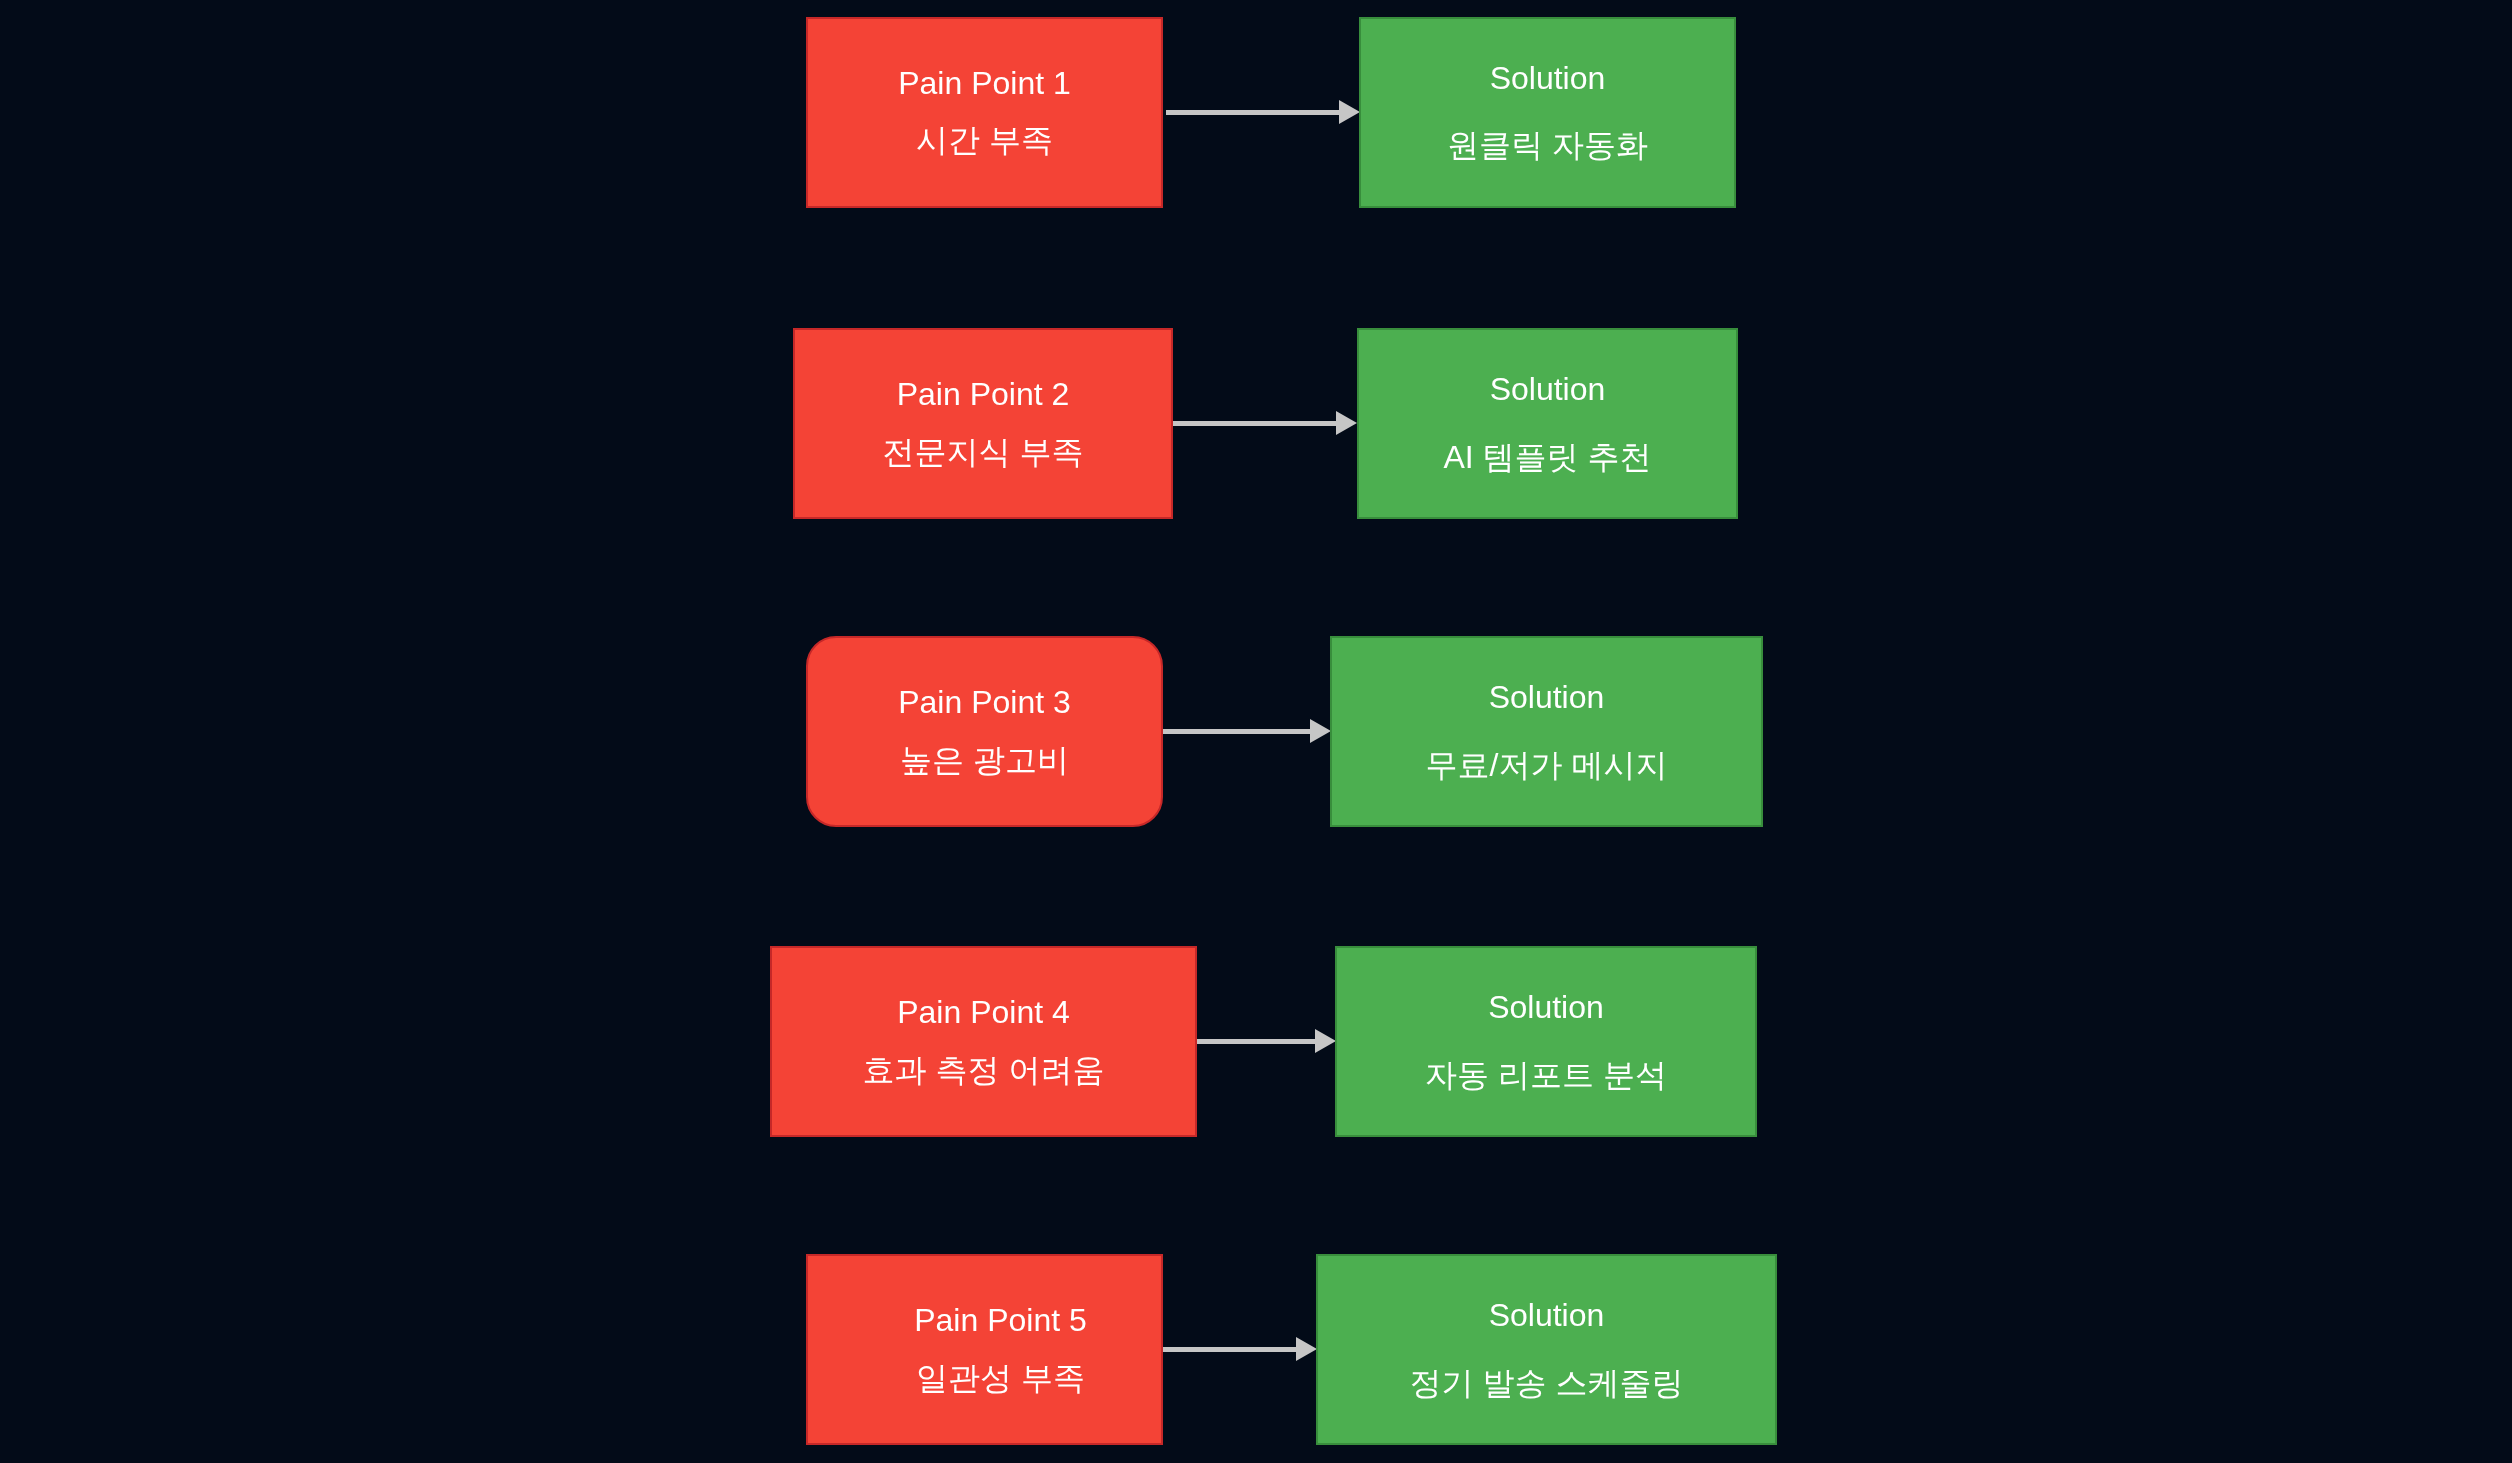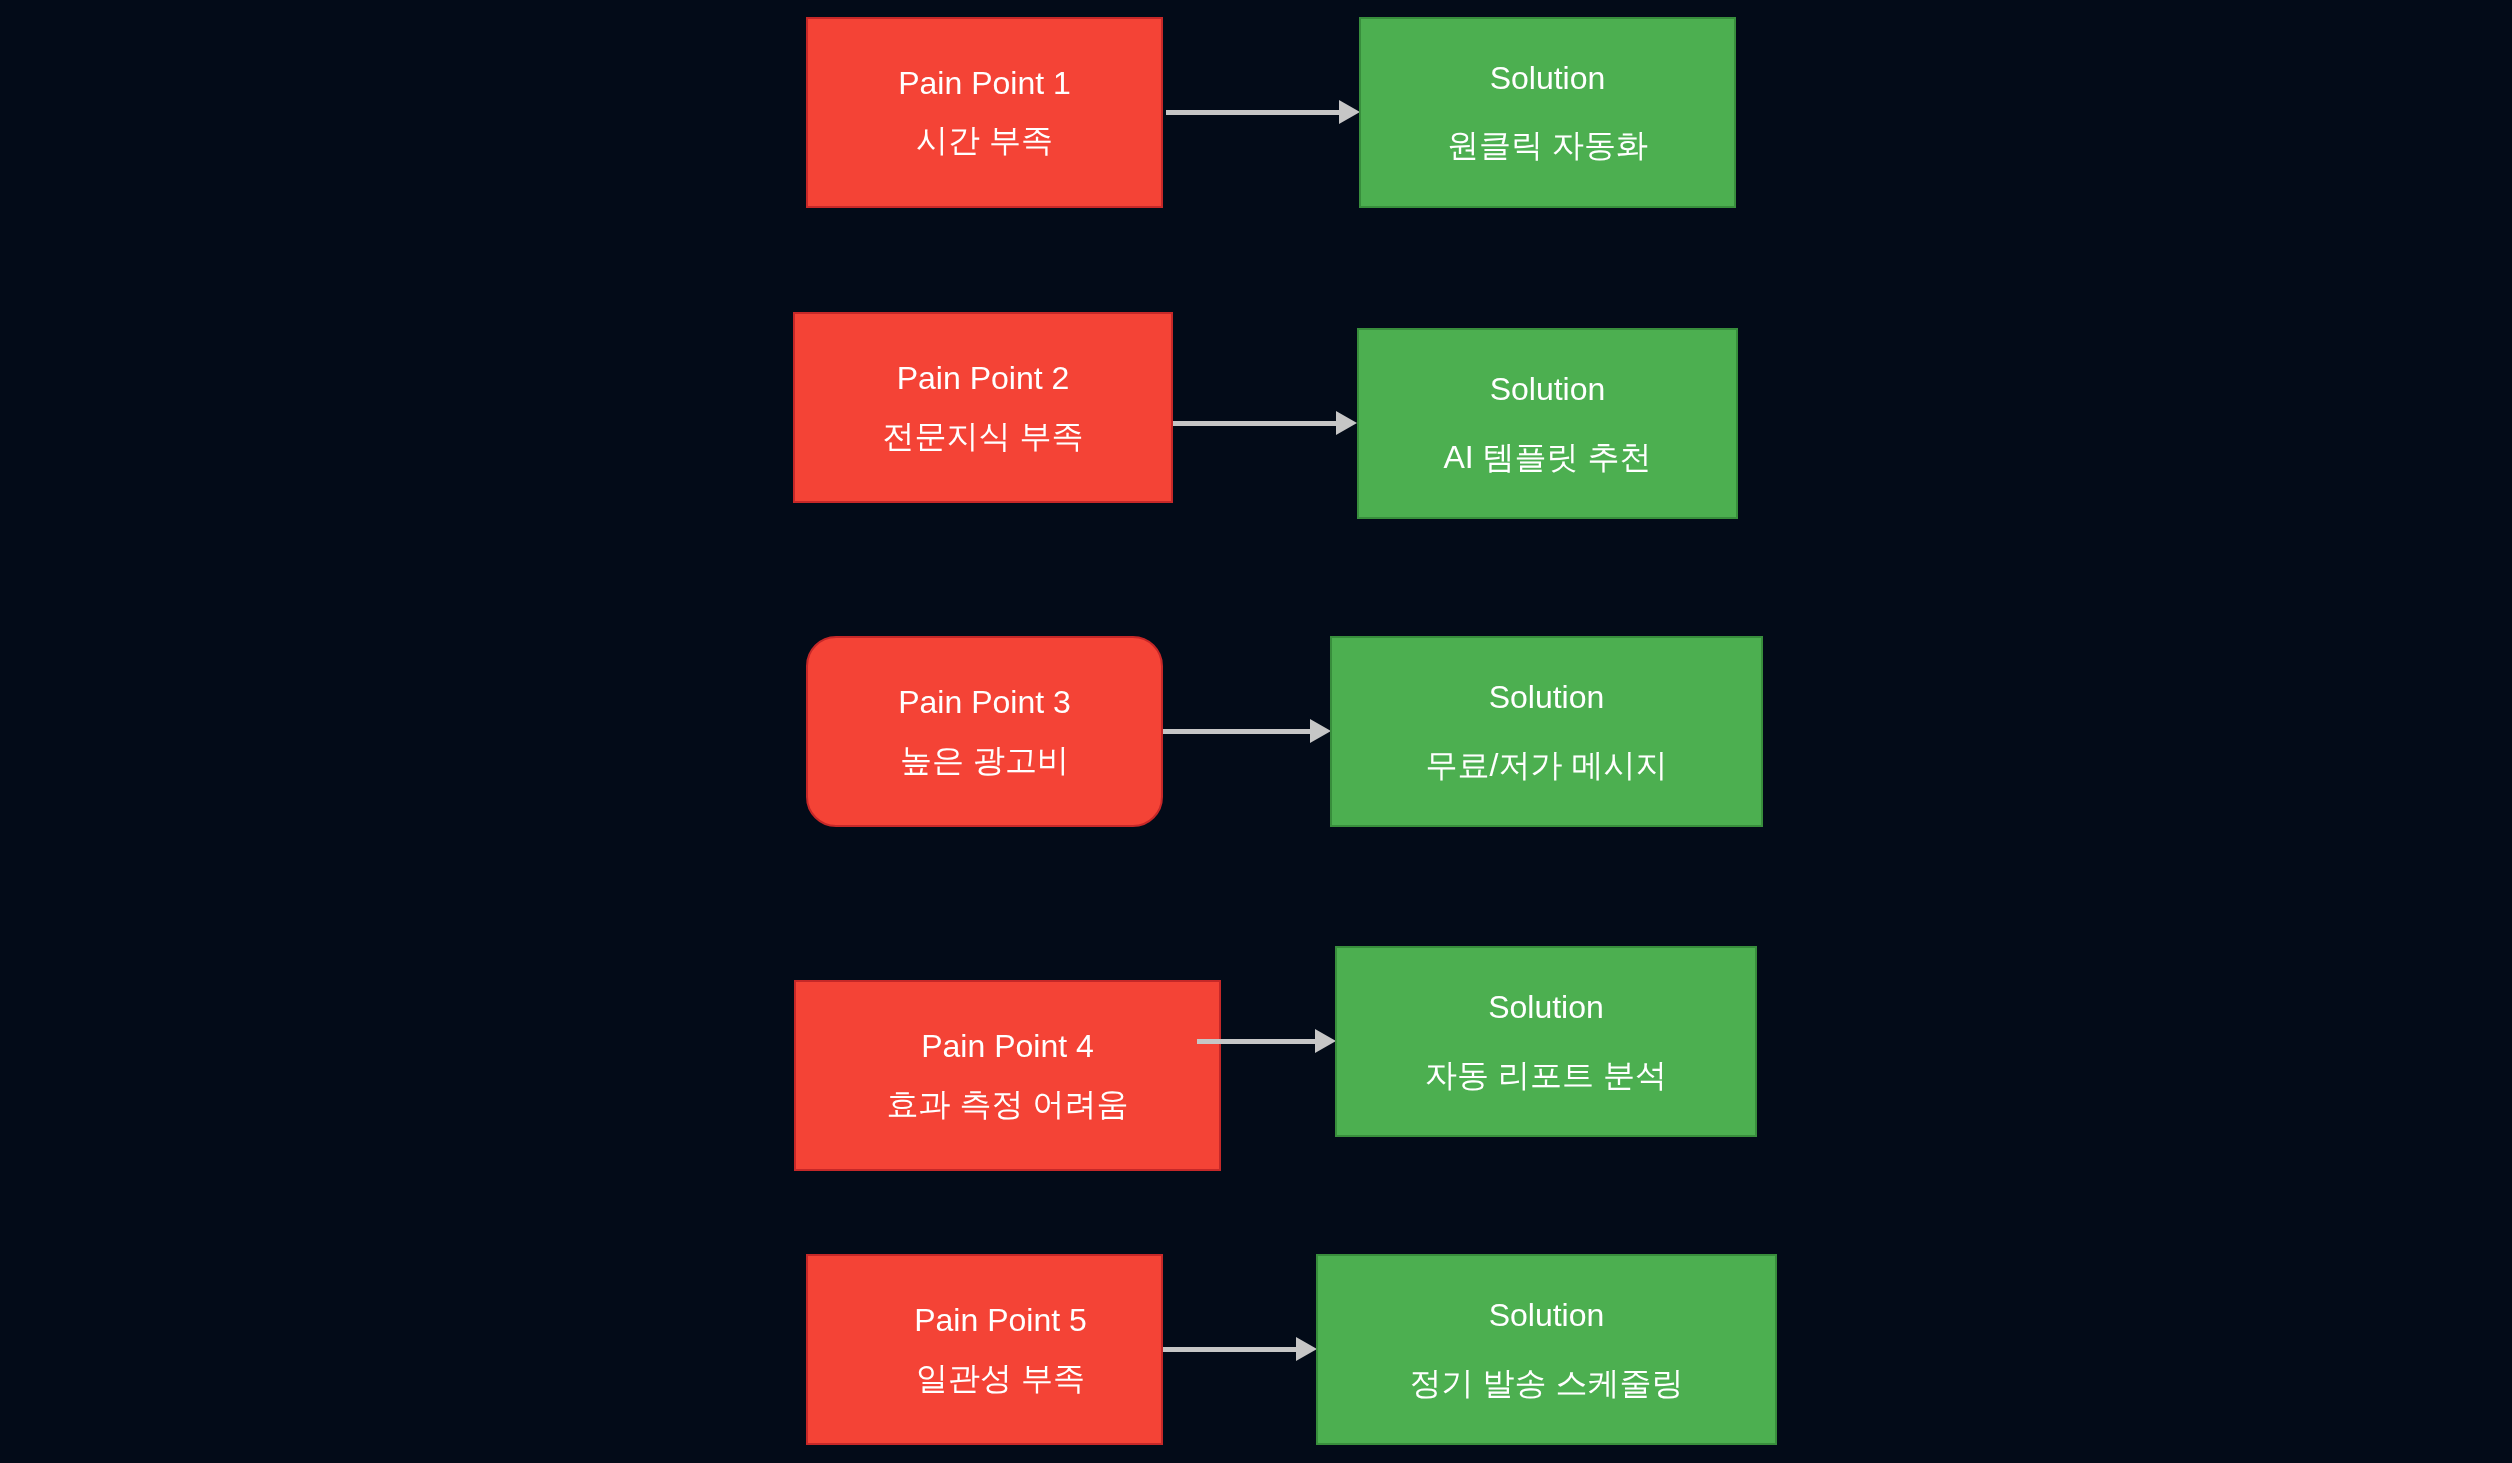--- a/index.html
+++ b/index.html
@@ -52,29 +52,29 @@
     height: 0;
     border-left: 21px solid #c6c6c6;
     border-top: 12px solid transparent;
     border-bottom: 12px solid transparent;
   }
   
   .r1 .pain     { left: 806px;  top: 16.6px;   width: 357px; }
   .r1 .solution { left: 1359px; top: 16.6px;   width: 377px; }
   .r1 .arrow    { left: 1166px; top: 110px;  width: 174px; }
 
-  .r2 .pain     { left: 793px;  top: 312px;  width: 380px; }
+  .r2 .pain     { left: 793px;  top: 328px;  width: 380px; }
   .r2 .solution { left: 1357px; top: 328px;  width: 381px; }
   .r2 .arrow    { left: 1173px; top: 421px;  width: 164px; }
 
   .r3 .pain     { left: 806px;  top: 636px;  width: 357px; border-radius: 30px; }
   .r3 .solution { left: 1330px; top: 636px;  width: 433px; }
   .r3 .arrow    { left: 1163px; top: 729px;  width: 148px; }
 
-  .r4 .pain     { left: 770px;  top: 980px; width: 427px; margin-left: 24px; }
+  .r4 .pain     { left: 770px;  top: 946px; width: 427px; }
   .r4 .solution { left: 1335px; top: 946px; width: 422px; }
   .r4 .arrow    { left: 1197px; top: 1039px; width: 119px; }
 
   .r5 .pain     { left: 806px;  top: 1254px; width: 357px; padding-left: 32px; }
   .r5 .solution { left: 1316px; top: 1254px; width: 461px; }
   .r5 .arrow    { left: 1163px; top: 1347px; width: 134px; }
 </style>
 </head>
 <body>
 

